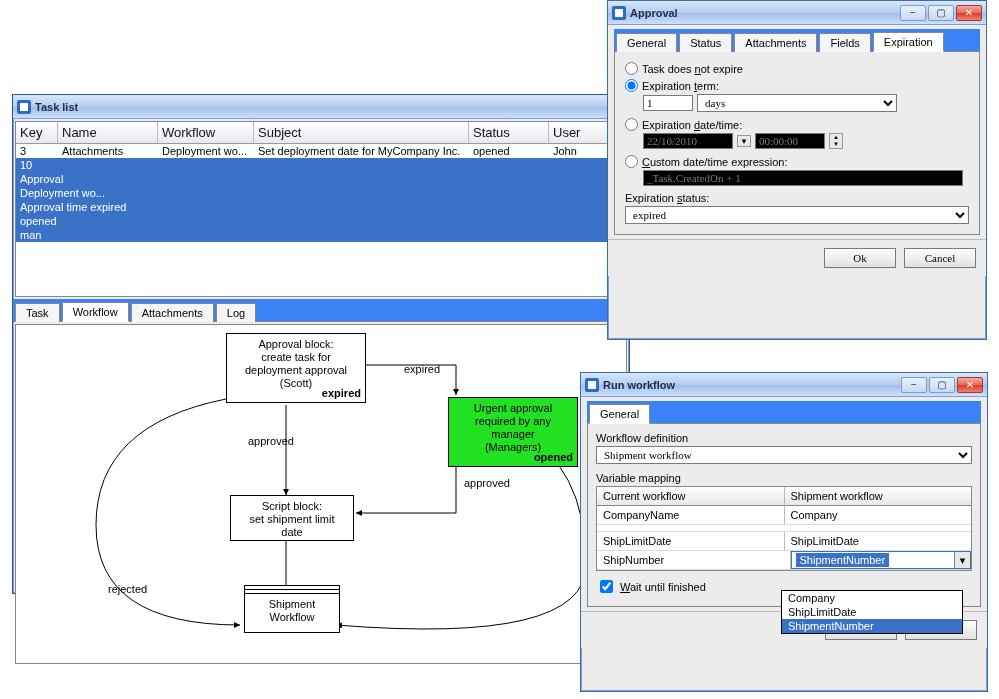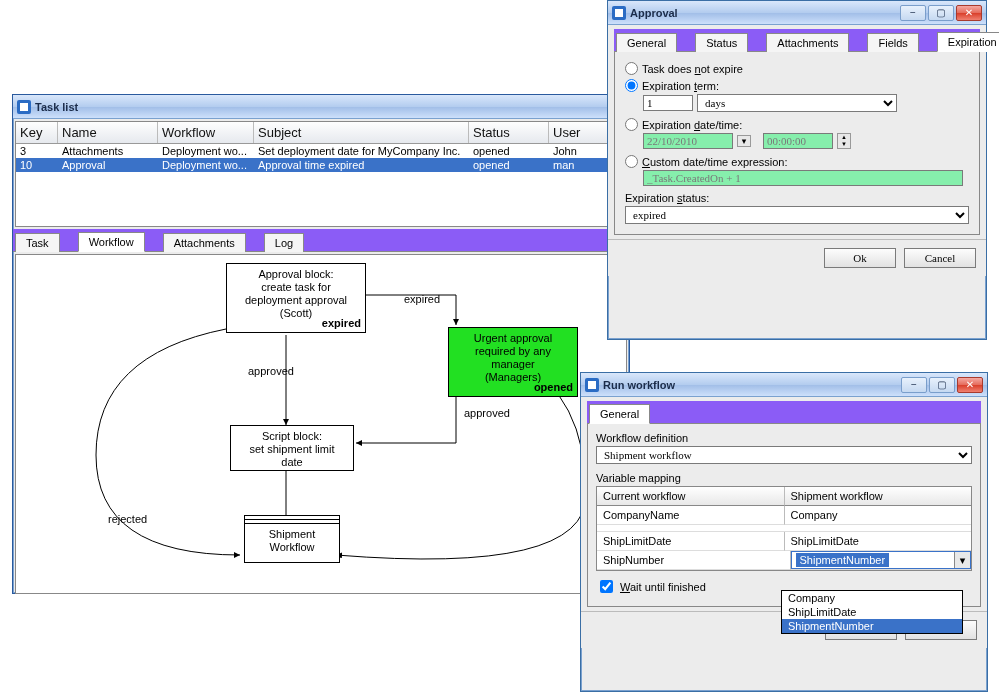--- a/index.html
+++ b/index.html
@@ -80,34 +80,34 @@
   }
   .tbody .tr { display:flex; }
   .td {
     padding:1px 4px;
     font-size:11px;
     color:#000;
     white-space:nowrap;
     overflow:hidden;
     text-overflow:ellipsis;
   }
-  .tr.sel { background:#3a72c8; color:#fff; }
+  .tr.sel { background:#3a72c8; color:#fff;flex-direction:column; }
   .tr.sel .td { color:#fff; }
   .col-key{width:42px}
   .col-name{width:100px}
   .col-wf{width:96px}
   .col-subj{width:215px}
   .col-status{width:80px}
   .col-user{flex:1}
 
   .tabstrip {
     display:flex;
-    background:#8b5cf6;
+    background:#3b82f6;
     padding:2px 2px 0 2px;
-    gap:16px;
+    gap:0;
     border-bottom:1px solid #888;
     align-items:flex-end;
   }
   .tab {
     border:1px solid #888;
     border-bottom:none;
     padding:3px 10px;
     background:#f5f5f5;
     margin-right:2px;
     font-size:11px;
@@ -165,21 +165,21 @@
     margin-bottom:6px;
   }
   .u { text-decoration: underline; }
   input[type=text], select {
     font: 11px Tahoma;
     border:1px solid #7a7a7a;
     padding:1px 3px;
     background:#fff;
   }
   input[type=text][disabled], select[disabled] {
-    background:#86efac; color:#7a7a7a;
+    background:#000000; color:#7a7a7a;
   }
   .exp-combo{width:200px}
   .exp-days-input{width:50px; background:#cfe2ff; border:1px solid #3a72c8}
   .field-label { margin:6px 0 2px 6px; }
   .full-select { width: calc(100% - 12px); margin-left:6px; }
   .buttonbar {
     display:flex; justify-content:flex-end; gap:8px;
     padding:8px 10px;
     border-top:1px solid #bbb;
     background:#ececec;
@@ -386,21 +386,21 @@
         </select>
       </div>
 
       <div class="radio-line">
         <input type="radio" name="exp" style="">
         <span>Expiration <span class="u">d</span>ate/time:</span>
       </div>
       <div class="radio-sub">
         <input type="text" disabled="" style="width: 90px;" value="22/10/2010">
         <span style="border:1px solid #999;background:#e8e8e8;width:14px;text-align:center;font-size:9px">▾</span>
-        <input type="text" disabled="" style="width: 70px; margin-left: 8px;" value="00:00:00">
+        <input type="text" disabled="" style="width: 70px;" value="00:00:00">
         <span style="border:1px solid #999;background:#e8e8e8;width:14px;text-align:center;display:flex;flex-direction:column;font-size:6px;line-height:7px">
             <span>▲</span>
             <span>▼</span>
           </span>
       </div>
 
       <div class="radio-line">
         <input type="radio" name="exp" style="">
         <span><span class="u">C</span>ustom date/time expression:</span>
       </div>

